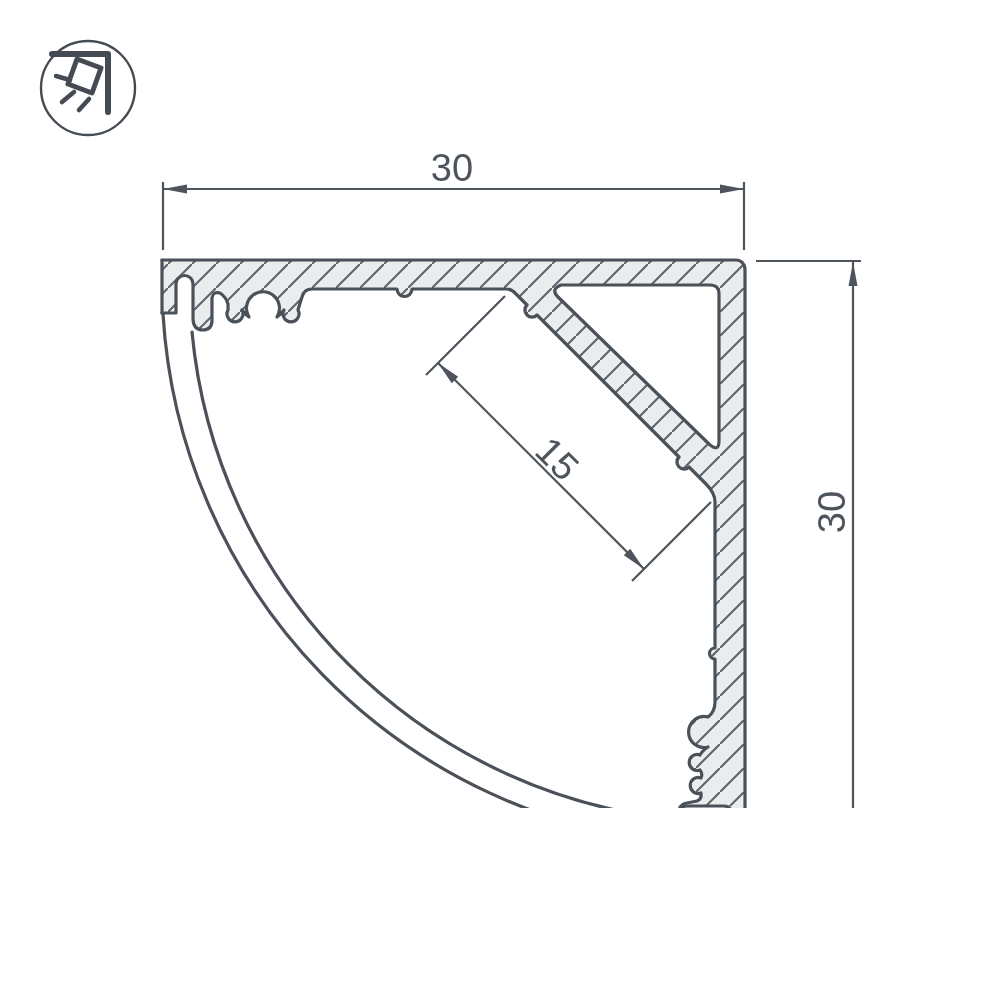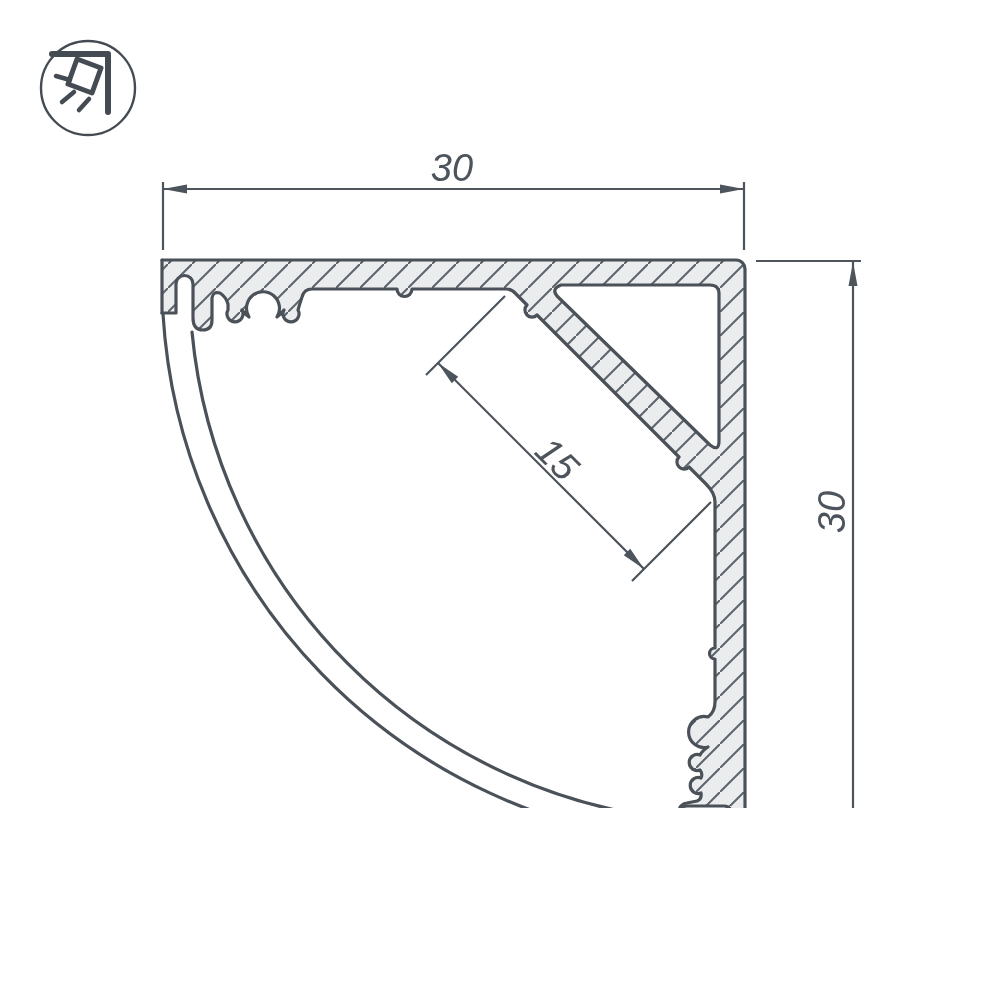--- a/index.html
+++ b/index.html
@@ -1,17 +1,17 @@
 <!DOCTYPE html>
 <html><head>
 <meta charset="utf-8">
 <style>
   html,body{margin:0;padding:0;background:#ffffff;}
   .stage{width:1000px;height:808px;position:relative;background:#8b5cf6;overflow:hidden;
-         font-family:"Liberation Sans", sans-serif;font-style:italic;}
+         font-family:"Liberation Sans", sans-serif;}
   svg{display:block;}
   text.dim{font-family:"Liberation Sans", sans-serif;font-size:38px;fill:#4d545b;}
 </style>
 </head>
 <body>
 
 <div class="stage">
 <svg width="1000" height="1000" viewBox="0 0 1000 1000">
   <defs>
     <pattern id="hatch" width="24" height="24" patternUnits="userSpaceOnUse">

